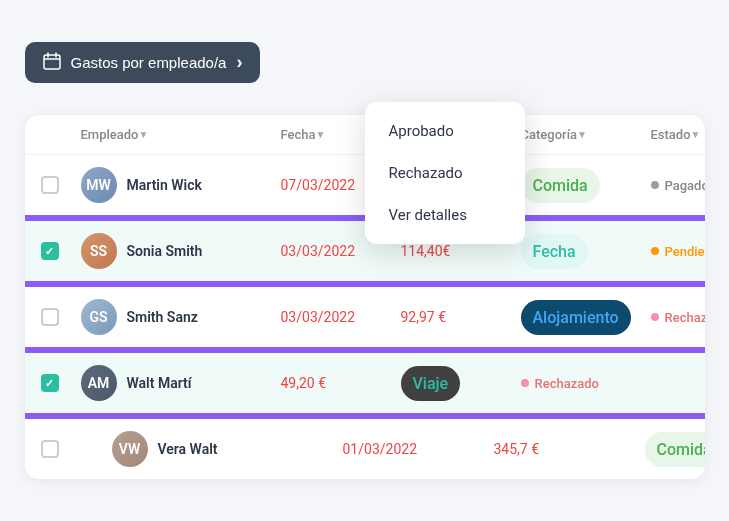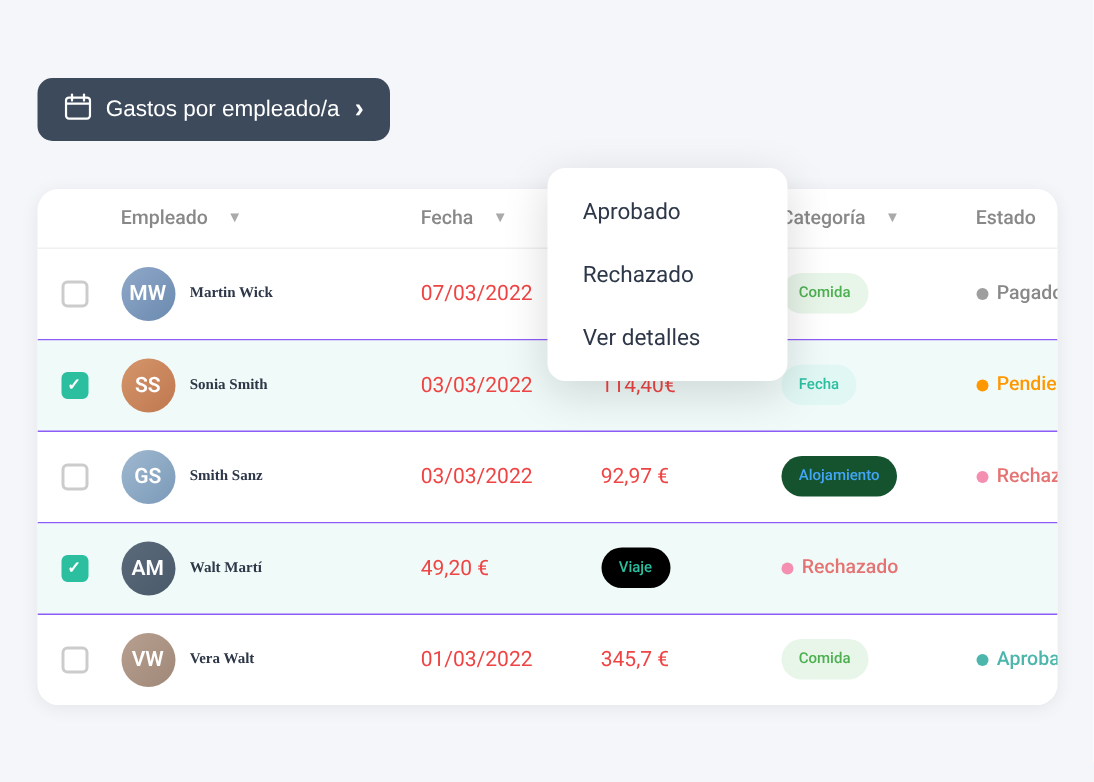--- a/index.html
+++ b/index.html
@@ -48,43 +48,44 @@
       border-bottom: 1px solid #f0f0f0;
       align-items: center;
     }
 
     .col-header {
       font-size: 13px;
       color: #888;
       font-weight: 500;
       display: flex;
       align-items: center;
-      gap: 13px;
+      gap: 0;
     }
 
     .col-header .sort-arrow {
       font-size: 10px;
       color: #aaa;
     }
 
     .table-row {
       display: grid;
       grid-template-columns: 40px 200px 120px 120px 130px 130px;
       padding: 12px 16px;
       align-items: center;
-      border-bottom: 1px solid #8b5cf6;
+      border-bottom: 6px solid #8b5cf6;
       background: white;
     }
 
     .table-row.selected {
       background: #f0fbf9;
     }
 
     .table-row:last-child {
       border-bottom: none;
+      gap: 31px;
     }
 
     .checkbox {
       width: 18px;
       height: 18px;
       border: 2px solid #ccc;
       border-radius: 4px;
       display: flex;
       align-items: center;
       justify-content: center;
@@ -124,44 +125,43 @@
       color: white;
     }
 
     .avatar-martin { background: linear-gradient(135deg, #8fa8c8, #6b8ab0); }
     .avatar-sonia { background: linear-gradient(135deg, #d4956a, #c07850); }
     .avatar-george { background: linear-gradient(135deg, #a0b8d0, #7a9ab8); }
     .avatar-alex { background: linear-gradient(135deg, #5a6a7a, #4a5a6a); }
     .avatar-vera { background: linear-gradient(135deg, #b8a090, #a08878); }
 
     .employee-name {
-      font-size: 10px;
+      font-size: 14px;
       font-weight: 600;
       color: #2d3748;
-      font-family: Liberation Serif, serif;
     }
 
     .date-cell, .amount-cell {
       font-size: 14px;
       color: #ef4444;
     }
 
     .category-badge {
       display: inline-flex;
       align-items: center;
       padding: 8px 12px;
       border-radius: 20px;
-      font-size: 10px;
+      font-size: 16px;
       font-weight: 500;
     }
 
     .badge-comida { background: #e8f5e9; color: #4caf50; }
     .badge-otros { background: #e0f7f4; color: #2bbfa0; }
-    .badge-alojamiento { background: #14532d; color: #42a5f5; }
-    .badge-viaje { background: #000000; color: #2bbfa0; }
+    .badge-alojamiento { background: #0c4a6e; color: #42a5f5; }
+    .badge-viaje { background: #404040; color: #2bbfa0; }
 
     .status-cell {
       display: flex;
       align-items: center;
       gap: 6px;
       font-size: 13px;
       font-weight: 500;
     }
 
     .status-dot {

